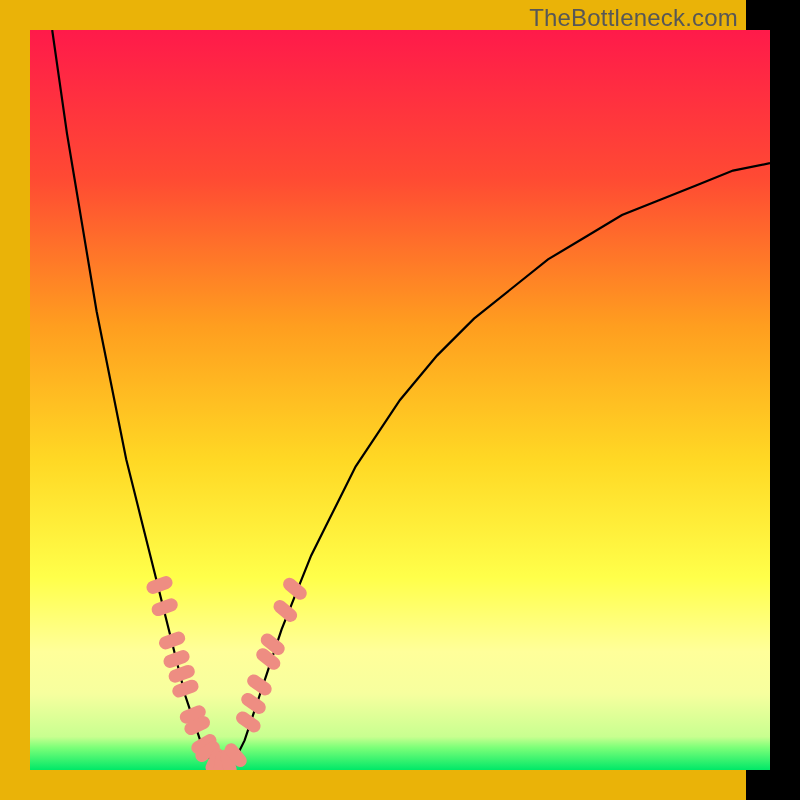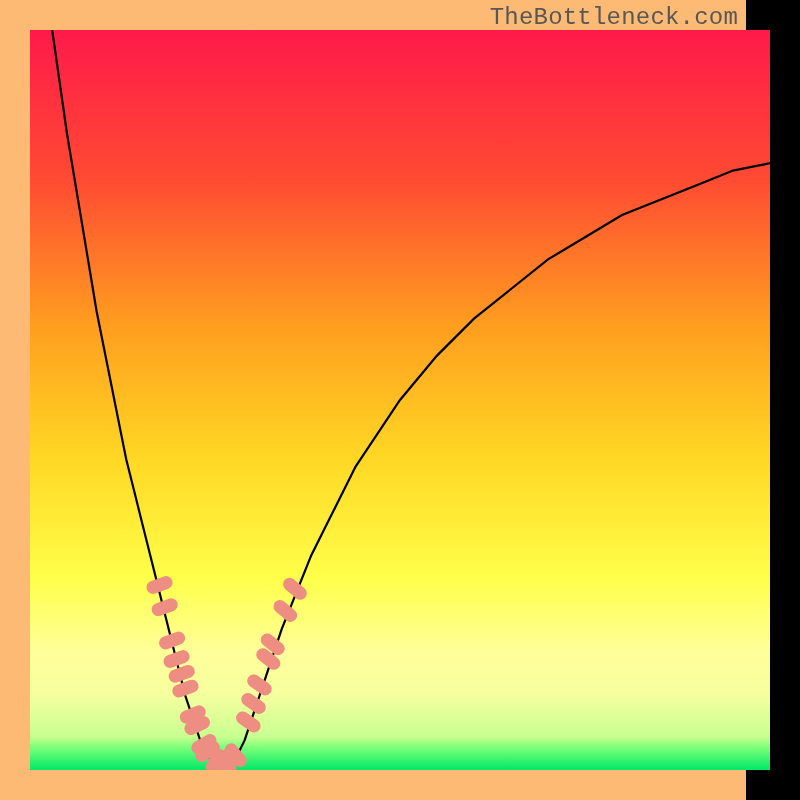--- a/index.html
+++ b/index.html
@@ -7,23 +7,22 @@
     padding: 0;
     width: 800px;
     height: 800px;
     overflow: hidden;
     background: #000;
     font-family: Arial, Helvetica, sans-serif;
   }
   .outer {
     width: 746px;
     height: 800px;
-    background: #fdba74;
+    background: #eab308;
     position: relative;
-    font-family: Liberation Mono, monospace;
   }
   .plot {
     position: absolute;
     left: 30px;
     top: 30px;
     width: 740px;
     height: 740px;
   }
   .watermark {
     position: absolute;

